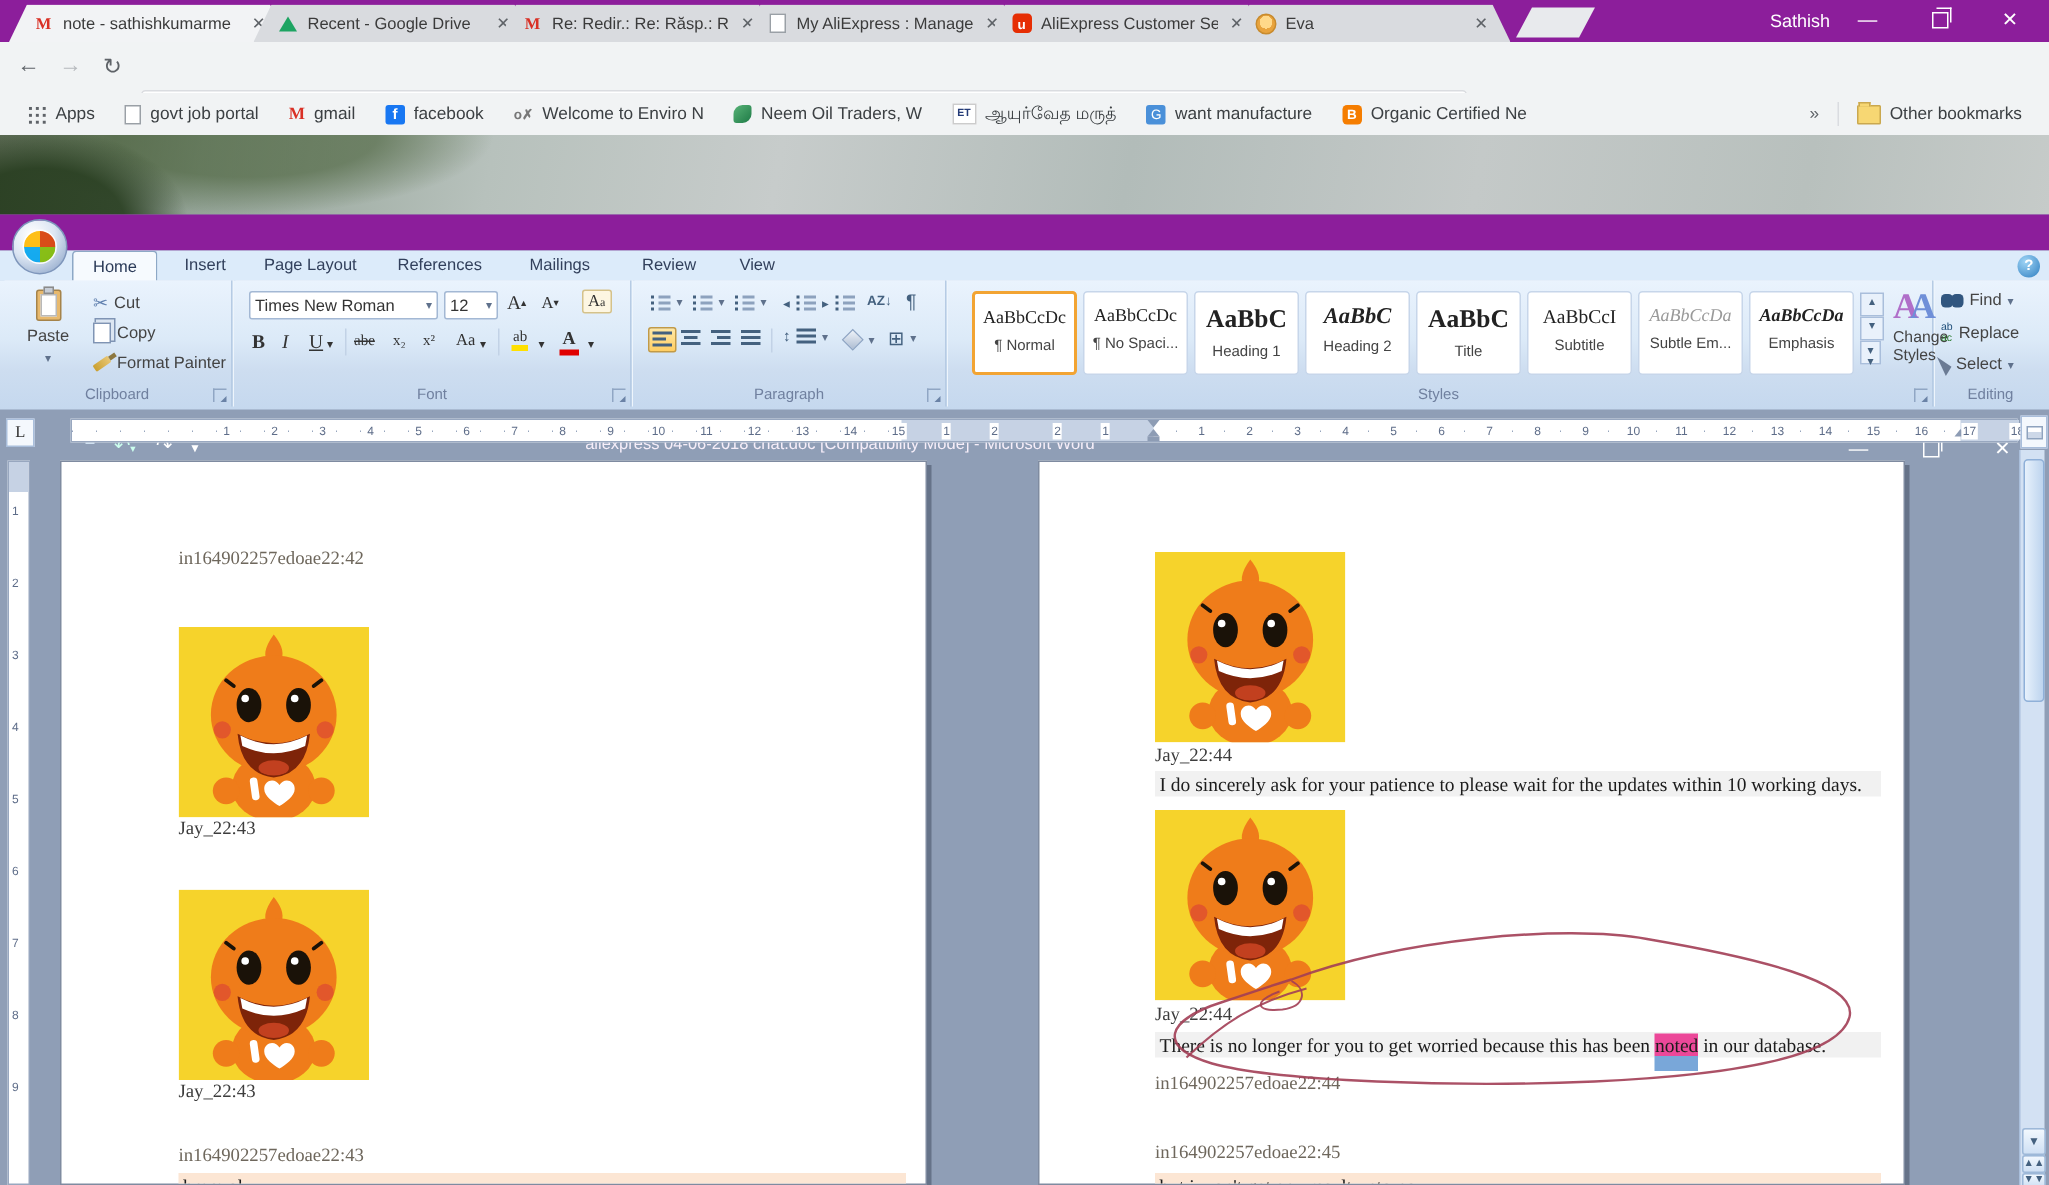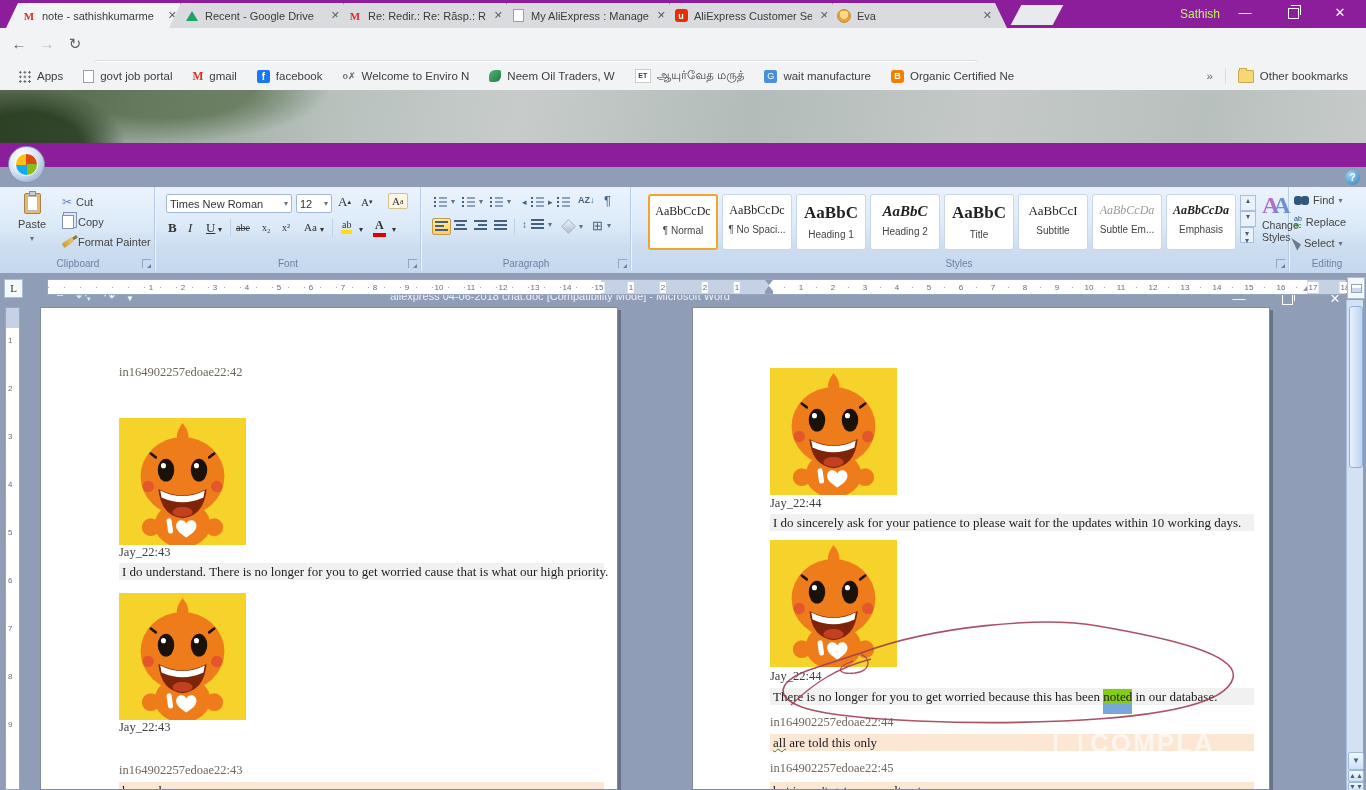--- a/index.html
+++ b/index.html
@@ -16,21 +16,21 @@
 .tab .x{font-size:11px;color:#5f6368;padding-left:2px}
 .tico{width:14px;height:14px;display:inline-flex;align-items:center;justify-content:center;flex:none;font-size:11px}
 .gmailM{color:#d93025;font-weight:bold;font-family:"Liberation Serif",serif}
 .driveTri{width:0;height:0;border-left:6px solid transparent;border-right:6px solid transparent;border-bottom:10px solid #1da462;
   position:relative}
 .pageIc{width:9px;height:11px;background:#fff;border:1px solid #9aa0a6}
 .alixIc{width:13px;height:13px;background:#e62e04;border-radius:3px;color:#fff;font-size:9px;font-weight:bold;
   display:flex;align-items:center;justify-content:center}
 .evaIc{width:12px;height:12px;border-radius:50%;background:radial-gradient(circle at 50% 40%,#ffd98a 0 45%,#e8a33d 46% 100%);border:1px solid #c88b2e}
 .newtab{left:1016px;top:5px;width:42px;height:20px;background:#e8eaed;transform:skewX(-28deg)}
-.wlabel{color:#bef264;font-size:12px}
+.wlabel{color:#ffffff;font-size:12px}
 .wctl{color:#fff;font-size:13px;width:34px;text-align:center;top:5px}
 .restore-box{display:inline-block;width:9px;height:9px;border:1px solid #fff;position:relative}
 .restore-box::before{content:"";position:absolute;left:2px;top:-4px;width:9px;height:9px;border:1px solid #fff;border-bottom:none;border-left:none}
 
 #toolbar{left:0;top:28px;width:1366px;height:34px;background:#f1f3f4}
 .navb{font-size:15px;color:#5f6368;top:7px;width:22px;text-align:center}
 #omnibox{left:94px;top:32px;width:884px;height:25px;background:#fff;border:1px solid #dadce0;border-radius:3px;
   display:flex;align-items:center;box-sizing:border-box;padding:0 8px;gap:7px}
 .lock{width:9px;height:7px;background:#188038;border-radius:1px;position:relative;flex:none;margin-top:2px}
 .lock::before{content:"";position:absolute;top:-4px;left:1px;width:5px;height:4px;border:1.5px solid #188038;border-bottom:none;border-radius:3px 3px 0 0}
@@ -148,21 +148,21 @@
 #vruler::before{content:"";position:absolute;left:0;right:0;top:0;height:20px;background:#c6d2e4}
 .page{position:absolute;top:307px;width:578px;height:483px;background:#fff;border:1px solid #7f8ba0;
  box-shadow:3px 3px 0 rgba(70,80,100,.55);overflow:hidden;box-sizing:border-box}
 .meta{position:absolute;font-family:"Liberation Serif",serif;font-size:12.5px;color:#6e675c}
 .jname{position:absolute;font-family:"Liberation Serif",serif;font-size:12.5px;color:#3d3d3d}
 .line{position:absolute;width:485px;height:17px;font-family:"Liberation Serif",serif;font-size:13px;color:#1c1c1c;
  padding:1px 3px;box-sizing:border-box;white-space:nowrap}
 .peach{background:#fce6d4}
 .grayl{background:#f1f1f1}
 .wavy{text-decoration:underline;text-decoration-style:wavy;text-decoration-color:#d22;text-decoration-thickness:1px}
-.selword{background:#84cc16;position:relative}
+.selword{background:#ec4899;position:relative}
 .selword::after{content:"";position:absolute;left:0;top:15px;width:100%;height:10px;background:#79a7d9}
 .ava{position:absolute;width:127px;height:127px}
 .wmark{position:absolute;display:flex;align-items:center;gap:8px;color:rgba(255,255,255,.6);font-weight:bold;font-size:26px;letter-spacing:2px}
 .wmark i{display:block;width:22px;height:22px;border:3px solid rgba(255,255,255,.6);border-radius:5px}
 
 #scrollbar{left:1346px;top:300px;width:17px;height:490px;background:#d3e1f3;border-left:1px solid #a9bedb;box-sizing:border-box}
 .thumb{position:absolute;left:2px;top:6px;width:12px;height:160px;background:linear-gradient(90deg,#e7f1fc,#bdd4ee);border:1px solid #8fb0d8;border-radius:3px}
 .sbtn{position:absolute;left:1px;width:14px;height:16px;background:linear-gradient(#f2f8fe,#cfe0f4);border:1px solid #9db8d8;border-radius:2px;
  color:#44617f;font-size:8px;text-align:center;line-height:15px}
 </style>
@@ -306,21 +306,21 @@
     <span class="bm">
         <span class="leaf"></span>
         <span>Neem Oil Traders, W</span>
       </span>
     <span class="bm">
         <span class="etic">ET</span>
         <span>ஆயுர்வேத மருத்</span>
       </span>
     <span class="bm">
         <span class="gt">G</span>
-        <span>wait manufacture</span>
+        <span>want manufacture</span>
       </span>
     <span class="bm">
         <span class="blg">B</span>
         <span>Organic Certified Ne</span>
       </span>
     <span style="flex:1"></span>
     <span class="bm" style="color:#5f6368">»</span>
     <span class="odiv"></span>
     <span class="bm">
         <span class="folder"></span>
@@ -351,20 +351,29 @@
     <div class="abs qat" style="left:126px;font-size:8px;top:151px">▼</div>
     <div id="wtitletext" class="abs">aliexpress 04-06-2018 chat.doc [Compatibility Mode] - Microsoft Word</div>
     <div class="abs wctl" style="left:1222px;top:148px">—</div>
     <div class="abs wctl" style="left:1270px;top:150px"><span class="restore-box"></span></div>
     <div class="abs wctl" style="left:1318px;top:148px">✕</div>
   </div>
   <div id="officebtn" class="abs">
       <span class="core"></span>
     </div>
 
+  <div id="ribbontabs" class="abs">
+    <span class="rtab active" style="left:48px">Home</span>
+    <span class="rtab" style="left:110px">Insert</span>
+    <span class="rtab" style="left:163px">Page Layout</span>
+    <span class="rtab" style="left:252px">References</span>
+    <span class="rtab" style="left:340px">Mailings</span>
+    <span class="rtab" style="left:415px">Review</span>
+    <span class="rtab" style="left:480px">View</span>
+  </div>
   <div class="abs helpq">?</div>
 
   <div id="ribbon" class="abs">
 
     <div class="grp" style="left:2px;width:152px">
       <div class="rbtn" style="left:10px;top:6px;flex-direction:column;width:40px;height:60px;justify-content:flex-start">
         <span class="clip"></span>
         <span>Paste</span>
           <span class="car">▾</span>
       </div>
@@ -580,21 +589,20 @@
       <span class="rnv" style="top: 364px;">8</span>
       <span class="rnv" style="top: 412px;">9</span>
     </div>
 
   <div class="page" style="left:40px">
     <div class="meta" style="left:78px;top:57px">in164902257edoae22:42</div>
     <svg class="ava" style="left:78px;top:110px">
         <use href="#ava" xlink:href="#ava"></use>
       </svg>
     <div class="jname" style="left:78px;top:237px">Jay_22:43</div>
-    <div class="line grayl" style="left:78px;top:255px">I do understand. There is no longer for you to get worried cause that is what our high priority.</div>
     <svg class="ava" style="left:78px;top:285px">
         <use href="#ava" xlink:href="#ava"></use>
       </svg>
     <div class="jname" style="left:78px;top:412px">Jay_22:43</div>
     <div class="meta" style="left:78px;top:455px">in164902257edoae22:43</div>
     <div class="line peach" style="left:78px;top:474px">hmm ok</div>
   </div>
 
   <div class="page" style="left:692px">
     <svg class="ava" style="left:77px;top:60px">
@@ -603,21 +611,20 @@
     <div class="jname" style="left:77px;top:188px">Jay_22:44</div>
     <div class="line grayl" style="left:77px;top:206px;width:484px">I do sincerely ask for your patience to please wait for the updates within 10 working days.</div>
     <svg class="ava" style="left:77px;top:232px">
         <use href="#ava" xlink:href="#ava"></use>
       </svg>
     <div class="jname" style="left:77px;top:361px">Jay_22:44</div>
     <div class="line grayl" style="left:77px;top:380px;width:484px">
       <span>There is no longer for you to get worried because this has been </span><span class="selword">noted</span><span> in our database.</span>
     </div>
     <div class="meta" style="left:77px;top:407px">in164902257edoae22:44</div>
-    <div class="line peach" style="left:77px;top:426px;width:484px"><span class="wavy" style="text-decoration-color:#2a8a2a">all</span><span> are told this only</span></div>
     <div class="meta" style="left:77px;top:453px">in164902257edoae22:45</div>
     <div class="line peach" style="left:77px;top:474px;width:484px">but i won't get any result unto now</div>
     <div class="wmark" style="left:361px;top:420px">
         <i></i>
         <span>COMPLA</span>
       </div>
     <svg style="position:absolute;left:40px;top:300px;pointer-events:none" width="540" height="140" viewBox="0 0 540 140">
       <path d="M128 45 C 200 18 310 8 365 18 C 435 30 506 46 500 70 C 493 97 420 109 330 113 C 240 117 118 113 75 101 C 38 90 44 72 82 60 C 97 55 112 50 128 45" fill="none" stroke="#a23e55" stroke-width="1.6" opacity="0.9"></path>
       <path d="M58 97 C 82 74 104 60 138 51" fill="none" stroke="#a23e55" stroke-width="1.4" opacity="0.9"></path>
       <path d="M120 53 C 103 59 103 67 122 65 C 137 63 139 52 128 46" fill="none" stroke="#a23e55" stroke-width="1.3" opacity="0.9"></path>

